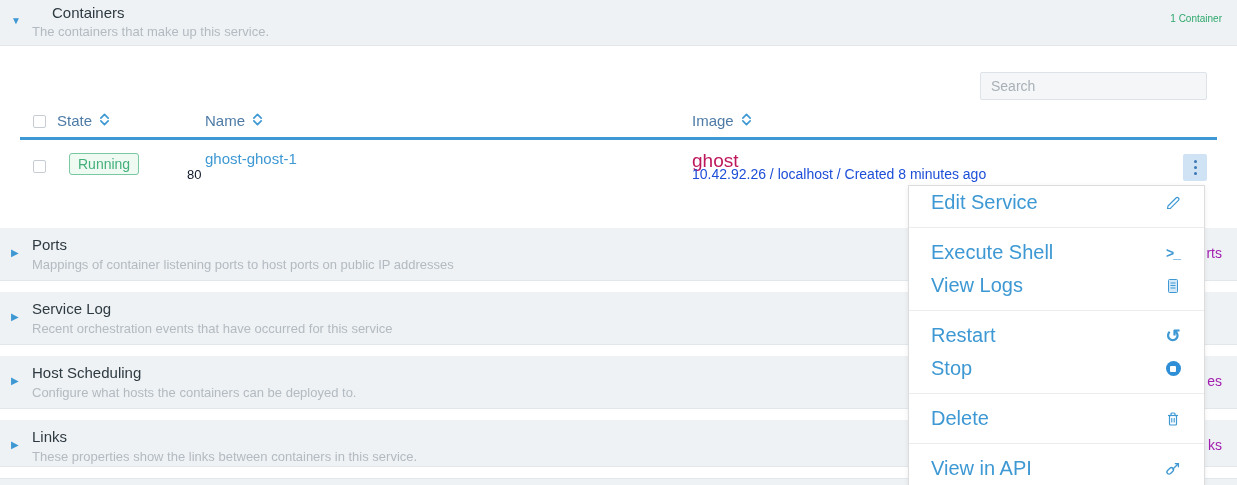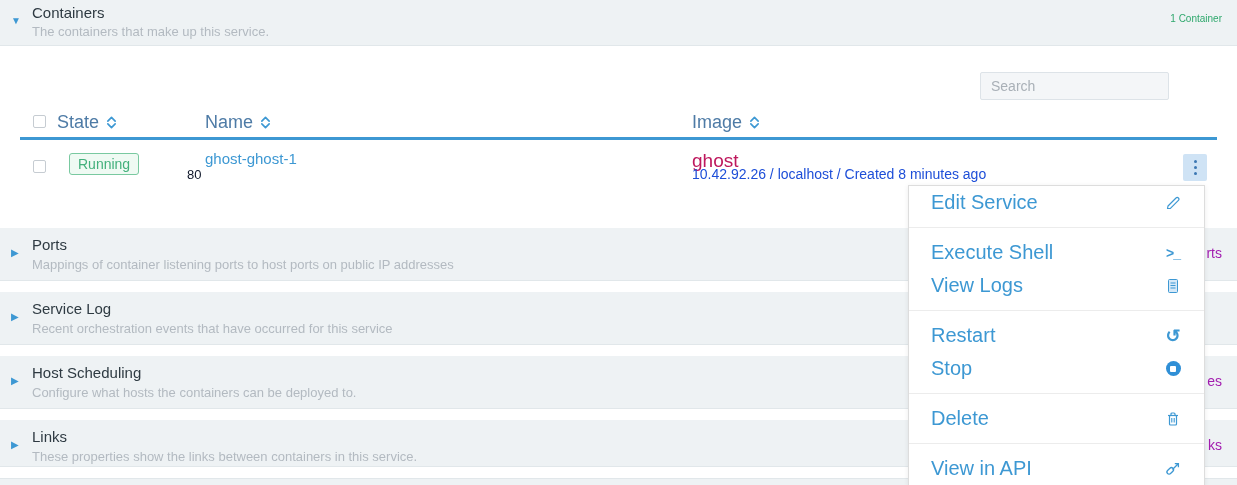--- a/index.html
+++ b/index.html
@@ -14,33 +14,33 @@
   #bar-links{top:420px;height:46px;}
   #bar-partial{top:478px;height:7px;border-top:1px solid #e1e7ea;border-bottom:none;cursor:default;}
 
   .tri{position:absolute;left:11px;color:#3d98d3;font-size:10px;line-height:10px;}
   .sec-title{position:absolute;left:32px;font-size:15px;color:#2e3a42;}
   .sec-sub{position:absolute;left:32px;font-size:13px;color:#b3bac1;}
   .bar-collapsed .tri{top:20px;}
   .bar-collapsed .sec-title{top:8px;}
   .bar-collapsed .sec-sub{top:29px;}
   #bar-containers .tri{top:16px;}
-  #bar-containers .sec-title{top:4px;}
+  #bar-containers .sec-title{top:4px;margin-left:20px;}
   #bar-containers .sec-sub{top:24px;}
   .count-label{position:absolute;right:15px;top:13px;font-size:10px;color:#2fa86d;}
   .count-fragment{position:absolute;right:15px;top:17px;font-size:14px;color:#a21caf;}
 
   
-  #search{position:absolute;left:980px;top:72px;width:189px;height:28px;box-sizing:border-box;
+  #search{position:absolute;left:980px;top:72px;width:227px;height:28px;box-sizing:border-box;
     background:#f4f6f8;border:1px solid #dde3e8;border-radius:2px;padding:0 10px;font-size:14px;
     color:#555;outline:none;font-family:"Liberation Sans",sans-serif;}
   #search::placeholder{color:#a9b0b7;}
 
   
-  .th{position:absolute;top:112px;display:flex;align-items:center;gap:7px;font-size:18px;color:#4e7ba6;cursor:pointer;}
+  .th{position:absolute;top:112px;display:flex;align-items:flex-start;gap:7px;font-size:15px;color:#4e7ba6;cursor:pointer;}
   #th-state{left:57px;}
   #th-name{left:205px;}
   #th-image{left:692px;}
   .checkbox{position:absolute;appearance:none;-webkit-appearance:none;width:13px;height:13px;
     border:1px solid #c6ccd2;background:#fff;border-radius:2px;margin:0;cursor:pointer;}
   #cb-all{left:33px;top:115px;}
   #cb-row{left:33px;top:160px;}
   #header-line{position:absolute;left:20px;top:137px;width:1197px;height:3px;background:#3d98d3;}
 
   

